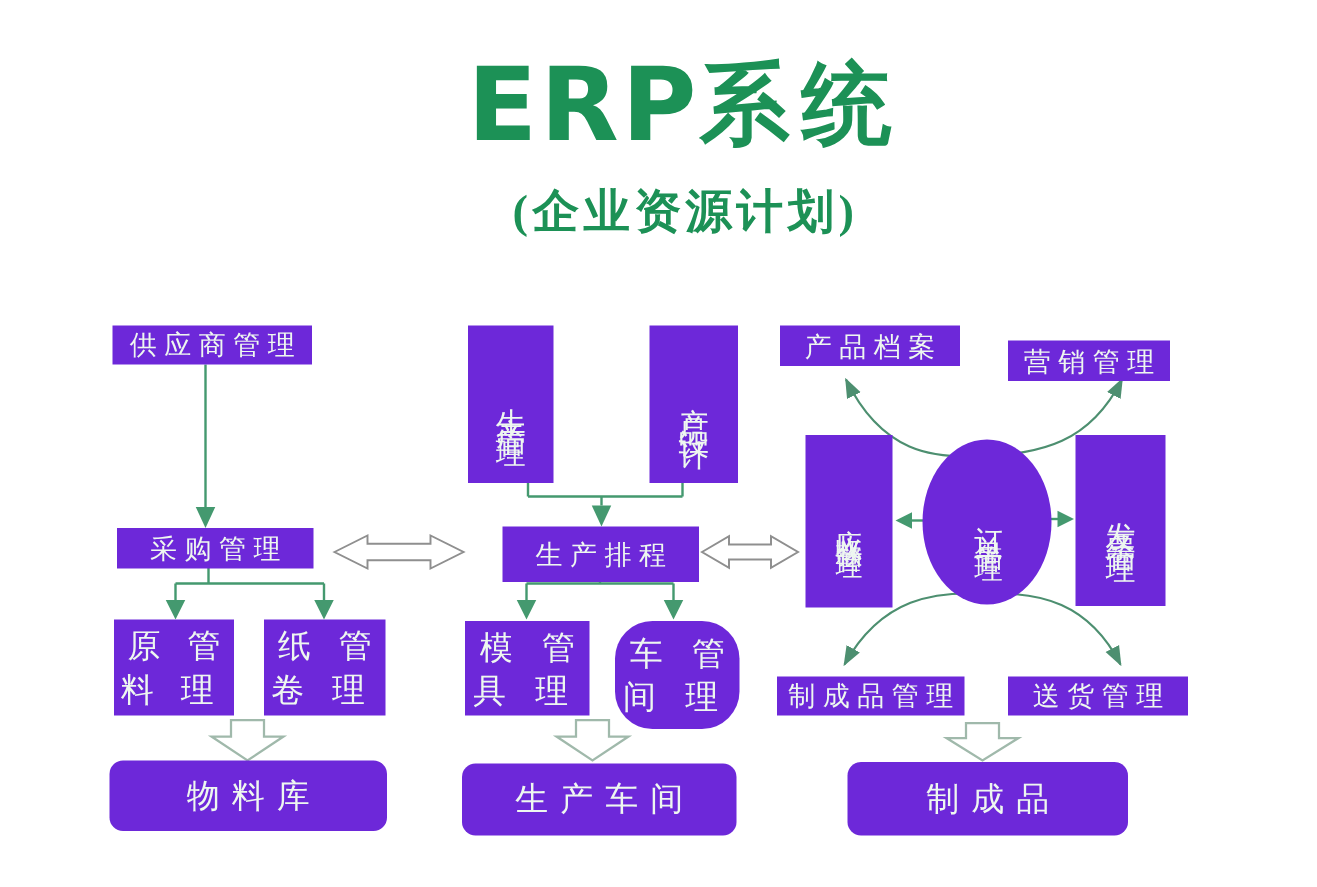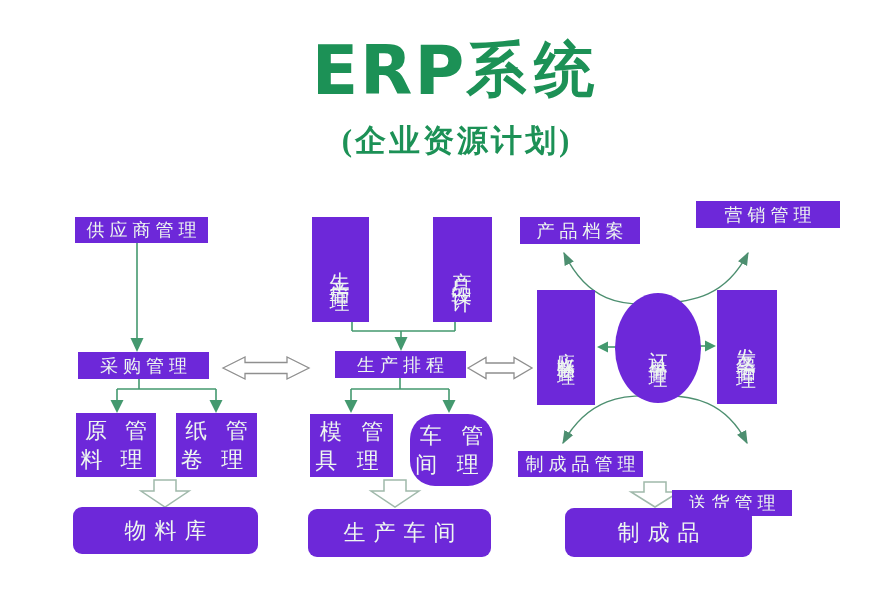--- a/index.html
+++ b/index.html
@@ -86,33 +86,33 @@
       <span>管理</span>
     </div>
   <div class="box two" style="left:176px;top:413px;width:81px;height:64px;">
       <span>纸卷</span>
       <span>管理</span>
     </div>
   <div class="box round" style="left:73px;top:507px;width:185px;height:47px;">物料库</div>
 
   <div class="box vbox" style="left:312px;top:217px;width:57px;height:105px;">生产管理</div>
   <div class="box vbox" style="left:433px;top:217px;width:59px;height:105px;">产品设计</div>
-  <div class="box hline" style="left:335px;top:351px;width:131px;height:27px;">生产排程</div>
+  <div class="box hline" style="left:335px;top:351px;width:131px;height:37px;">生产排程</div>
   <div class="box two" style="left:310px;top:414px;width:83px;height:63px;">
       <span>模具</span>
       <span>管理</span>
     </div>
   <div class="box two" style="left:410px;top:414px;width:83px;height:72px;border-radius:25px;">
       <span>车间</span>
       <span>管理</span>
     </div>
   <div class="box round" style="left:308px;top:509px;width:183px;height:48px;">生产车间</div>
 
   <div class="box hline" style="left:520px;top:217px;width:120px;height:27px;">产品档案</div>
-  <div class="box hline" style="left:672px;top:201px;width:144px;height:27px;margin-left:24px;">营销管理</div>
+  <div class="box hline" style="left:672px;top:227px;width:108px;height:27px;">营销管理</div>
   <div class="box vbox5" style="left:537px;top:290px;width:58px;height:115px;">应收款管理</div>
   <div class="box ellipse" style="left:615px;top:293px;width:86px;height:110px;">订单管理</div>
   <div class="box vbox" style="left:717px;top:290px;width:60px;height:114px;">发票管理</div>
   <div class="box hline" style="left:518px;top:451px;width:125px;height:26px;">制成品管理</div>
-  <div class="box hline" style="left:672px;top:451px;width:120px;height:26px;margin-top:39px;">送货管理</div>
+  <div class="box hline" style="left:672px;top:451px;width:120px;height:26px;">送货管理</div>
   <div class="box round" style="left:565px;top:508px;width:187px;height:49px;">制成品</div>
 
 </div>
 
 </body></html>

